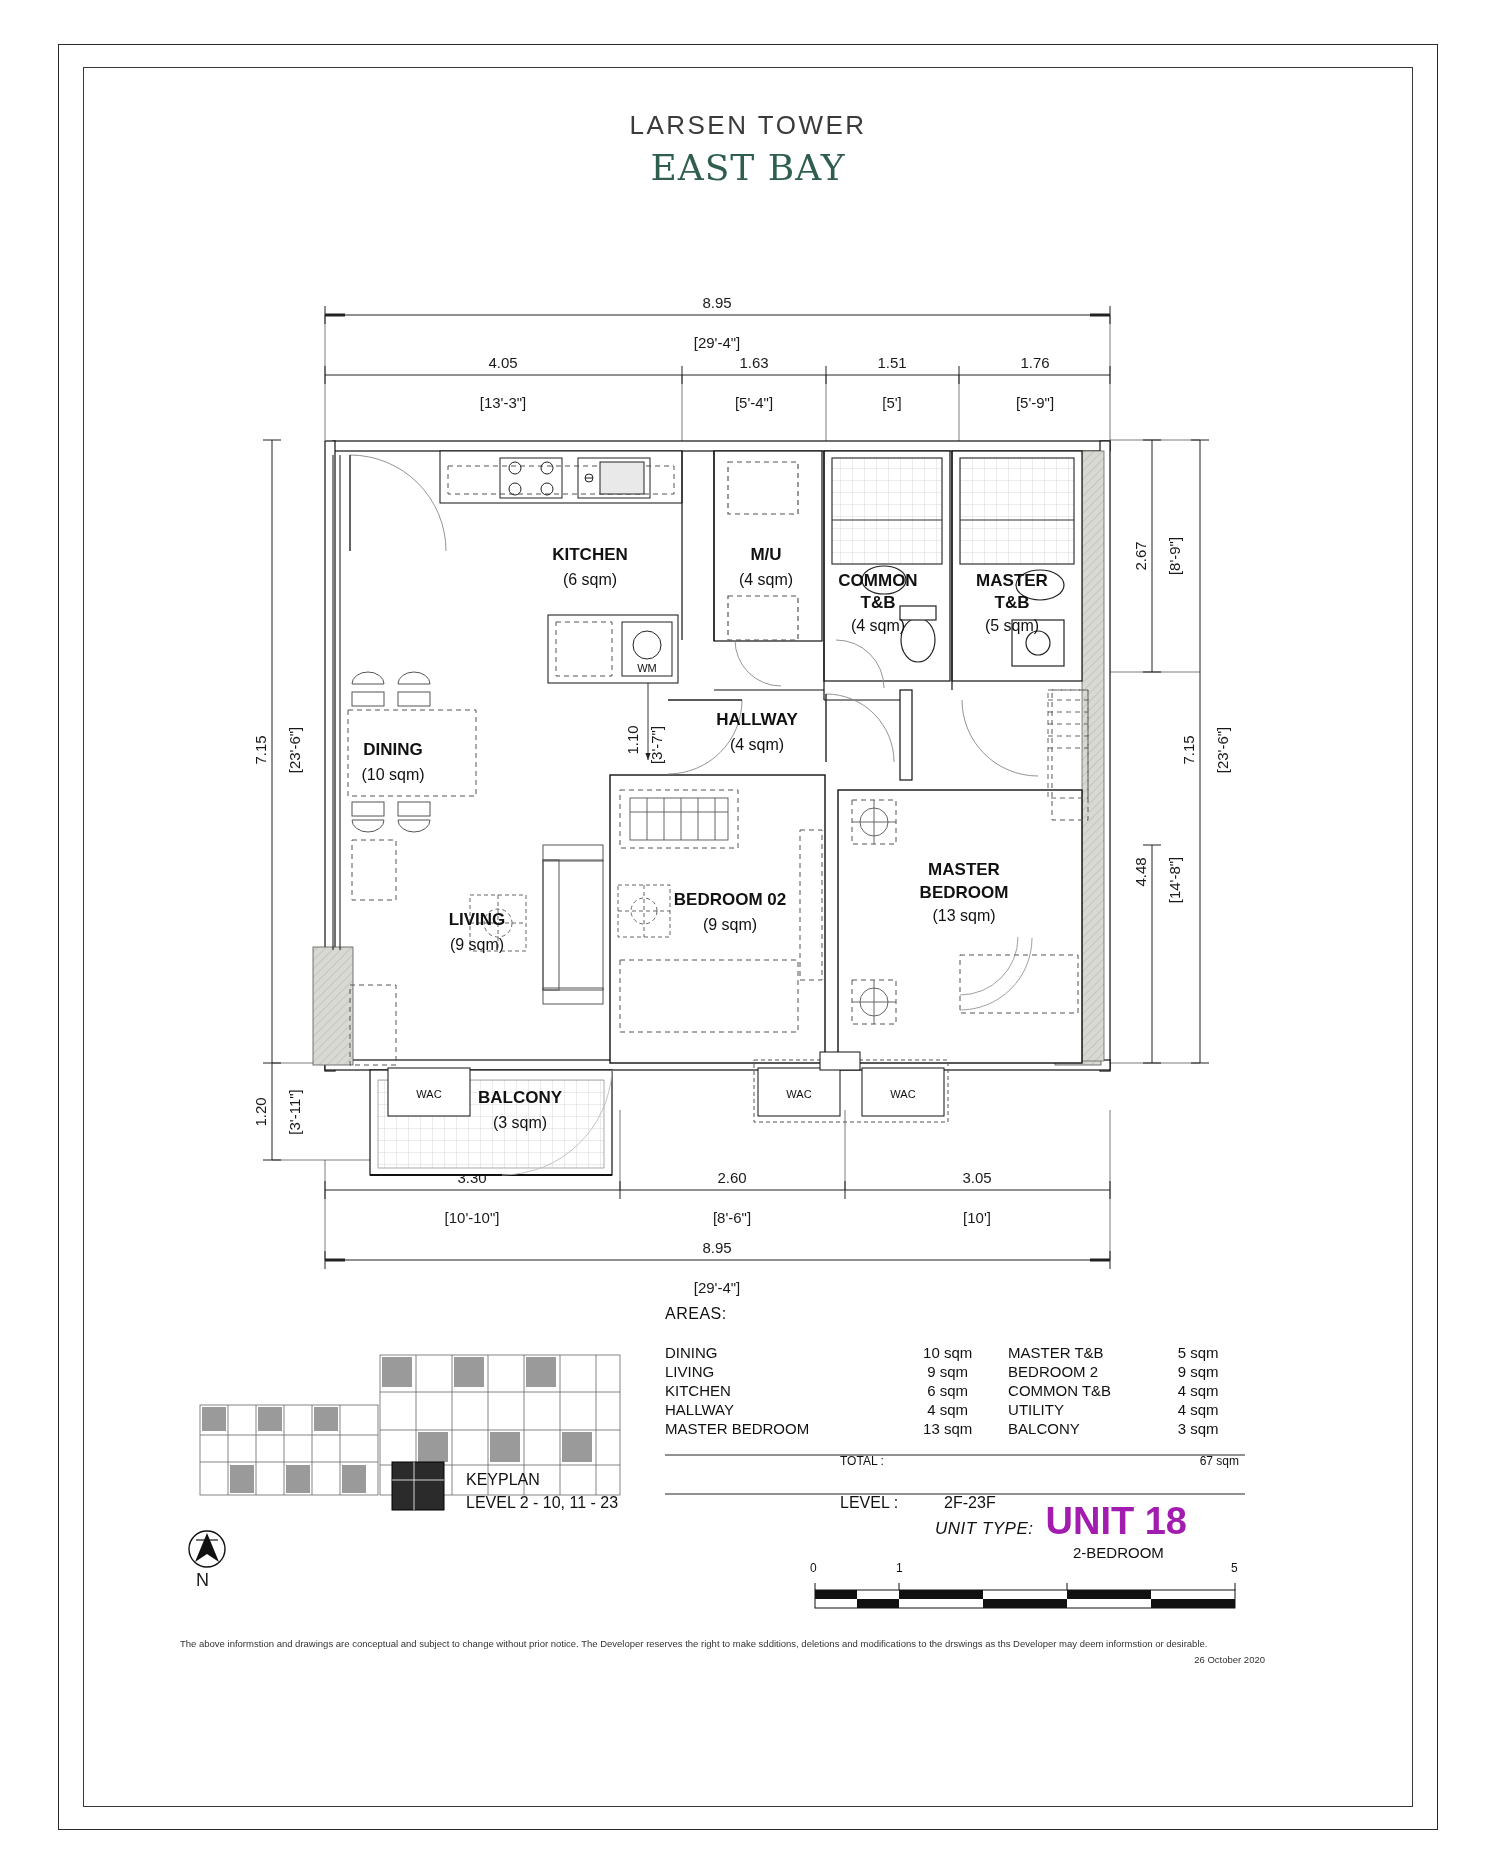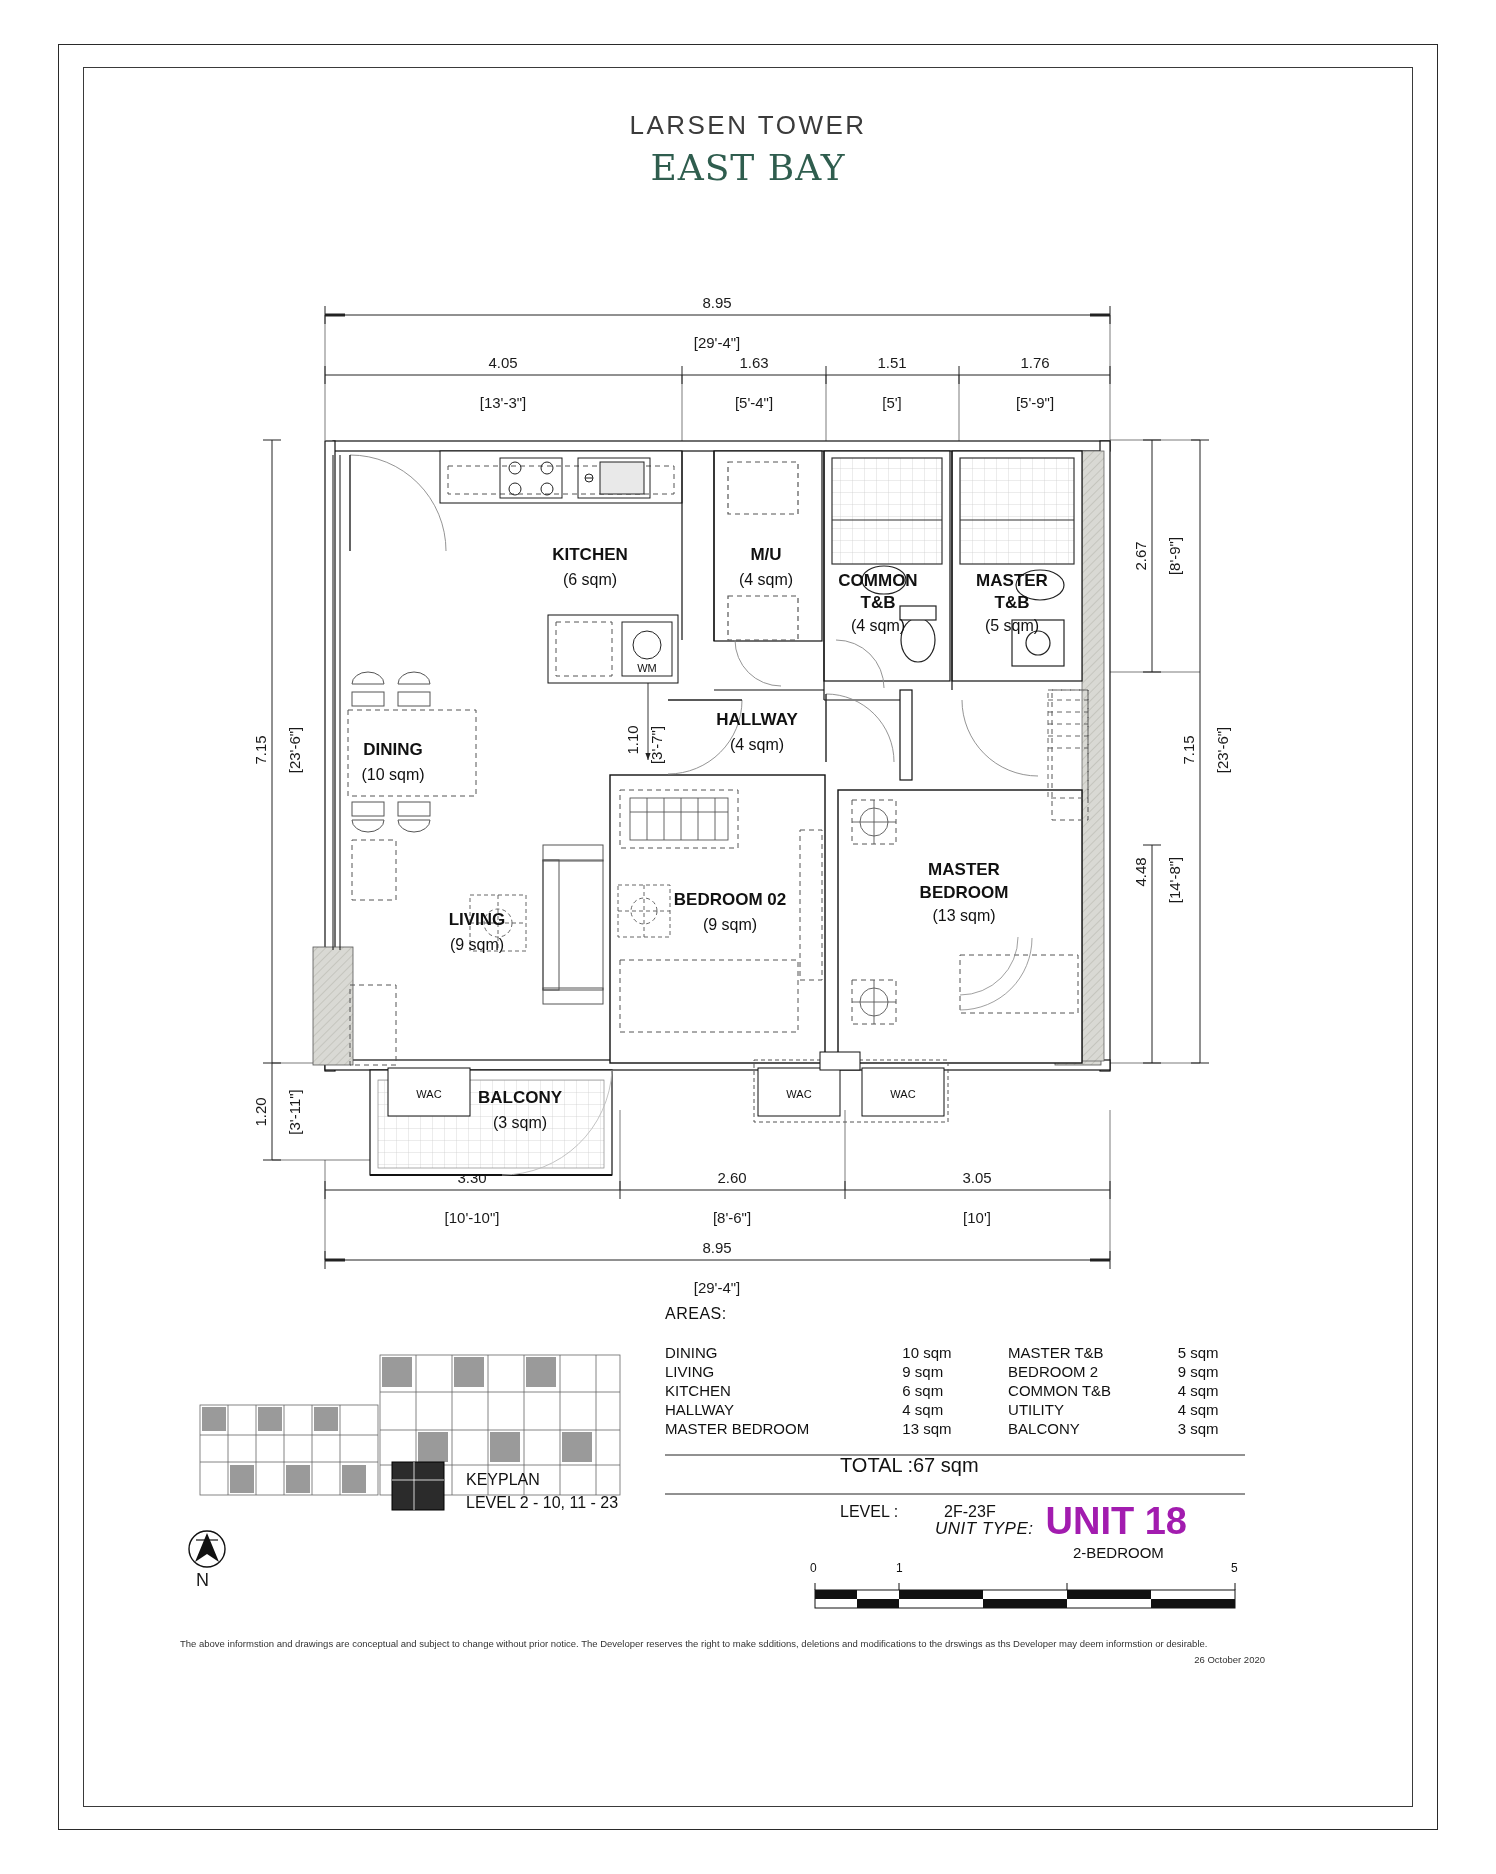--- a/index.html
+++ b/index.html
@@ -103,23 +103,23 @@
     position: absolute;
     left: 665px;
     top: 1305px;
     width: 580px;
     font-size: 15px;
     color: #111;
   }
   .areas .hdr { font-size: 16px; letter-spacing: .5px; margin-bottom: 20px; }
   .areas table { border-collapse: collapse; width: 100%; }
   .areas td { padding: 1px 0; font-size: 15px; white-space: nowrap; }
-  .areas td.num { text-align: left; padding-right: 15px; }
+  .areas td.num { text-align: center; padding-right: 15px; }
   .areas td.num2 { text-align: left; }
-  .total-row { display: flex; font-size: 20px; padding: 2px 0 2px 175px; }
+  .total-row { display: flex; justify-content: space-between; font-size: 12px; padding: 2px 0 2px 175px; }
   .total-row .v { padding-right: 6px; }
   .level-row { display: flex; font-size: 16px; padding: 4px 0 0 175px; }
   .level-row .v { padding-left: 46px; }
 
   .unittype {
     position: absolute;
     left: 935px;
     top: 1500px;
     display: flex;
     align-items: baseline;

